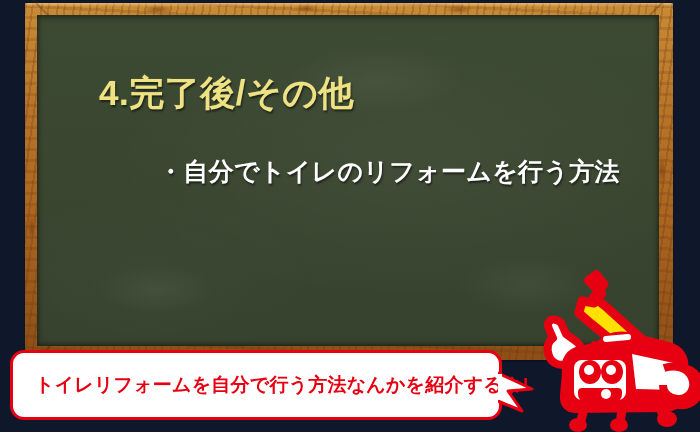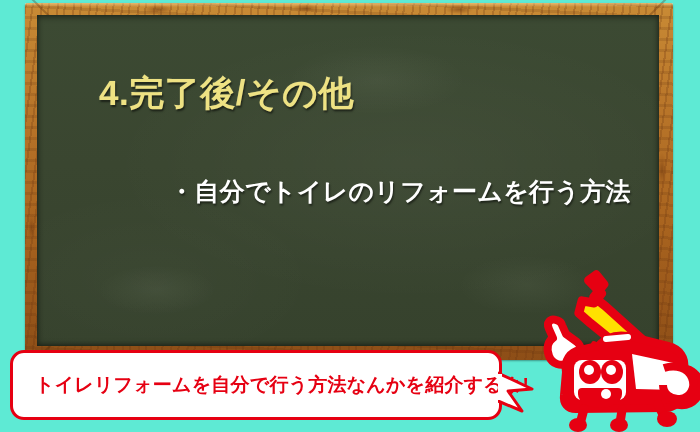--- a/index.html
+++ b/index.html
@@ -1,19 +1,19 @@
 <!DOCTYPE html>
 <html><head>
 <meta charset="utf-8">
 <style>
   html,body{margin:0;padding:0;background:#ffffff;}
   body{width:700px;height:432px;overflow:hidden;
        font-family:"Liberation Sans","DejaVu Sans",sans-serif;}
 
-  #stage{position:relative;width:700px;height:432px;background:#5eead4;}
+  #stage{position:relative;width:700px;height:432px;background:#0f172a;}
 
   
   .board-wrap{position:absolute;left:25px;top:3px;width:648px;height:357px;}
 
   .board-frame{
     position:absolute;inset:0;
     border-radius:3px;
     background:
       repeating-linear-gradient(98deg,
         rgba(120,60,18,.30) 0px, rgba(120,60,18,.30) 2px,
@@ -52,21 +52,21 @@
   .smudge{position:absolute;border-radius:50%;
     background:radial-gradient(ellipse at center, rgba(225,235,210,.055), rgba(0,0,0,0) 70%);}
 
   .board-title{
     position:absolute;left:62px;top:55px;
     font-size:35px;font-weight:700;letter-spacing:.5px;
     color:#eee283;
     text-shadow:1px 2px 2px rgba(0,0,0,.55), 0 0 1px rgba(255,255,200,.4);
     white-space:nowrap;
   }
-  .bullets{position:absolute;left:132px;top:140px;margin-top:20px;}
+  .bullets{position:absolute;left:121px;top:140px;}
   .bullet{
     font-size:25px;font-weight:700;color:#ffffff;letter-spacing:.3px;
     text-shadow:1px 2px 2px rgba(0,0,0,.5);
     white-space:nowrap;margin-bottom:27px;
   }
 
   
   .bubble{
     position:absolute;left:10px;top:350px;width:492px;height:70px;
     background:#ffffff;border:3px solid #e60012;border-radius:14px;

